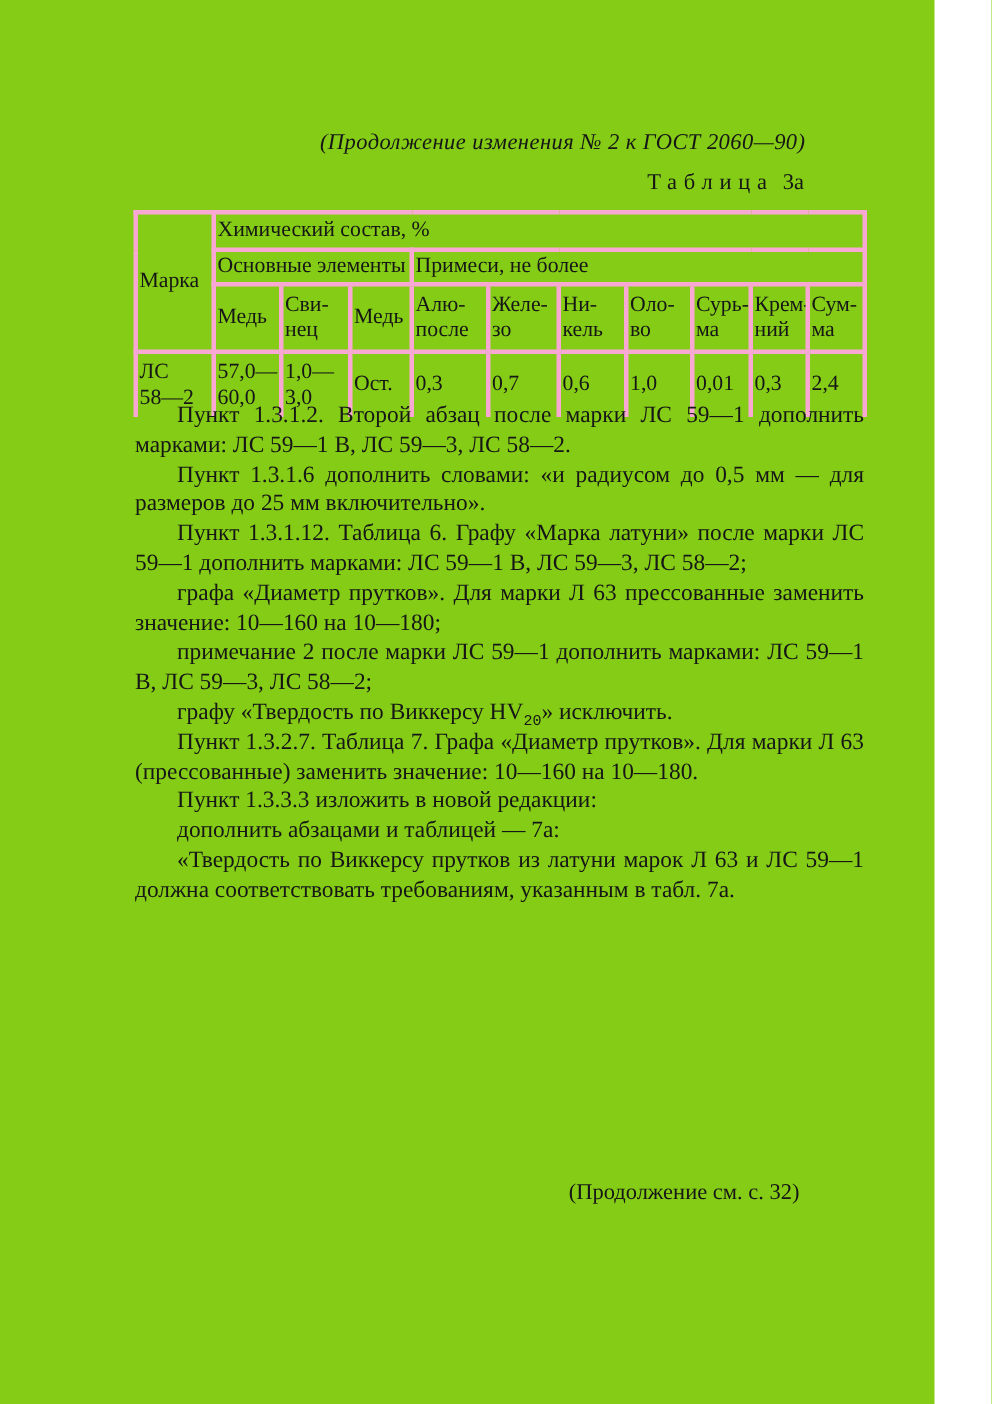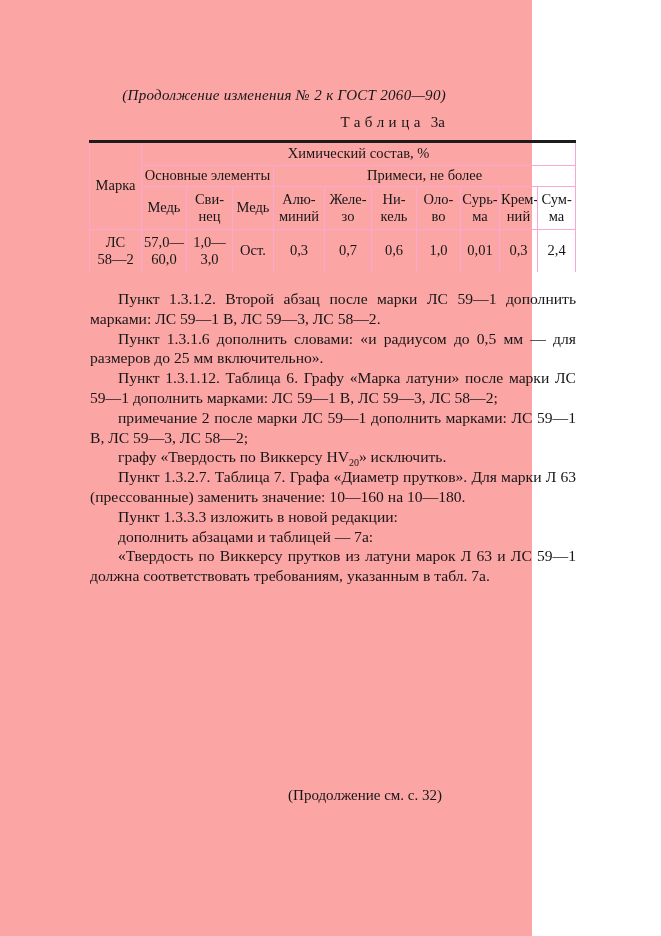--- a/index.html
+++ b/index.html
@@ -5,22 +5,22 @@
   html,body { margin:0; padding:0; }
   body {
     width:661px; height:936px;
     background:#ffffff;
     font-family:"Liberation Serif", serif;
     color:#161616;
     overflow:hidden;
   }
   .page {
     position:relative;
-    width:532px; height:936px;
-    background:#fca5a5;
+    width:623px; height:936px;
+    background:#84cc16;
   }
   .header-note {
     position:absolute;
     top:87px; right:86px;
     font-style:italic;
     font-size:15px;
     letter-spacing:0.3px;
     white-space:nowrap;
   }
   .table-caption {
@@ -37,51 +37,51 @@
     position:absolute;
     top:140px; left:89px;
     width:486px;
     border-collapse:collapse;
     table-layout:fixed;
     border-top:3px solid #1c1c1c;
     border-left:1px solid #1c1c1c;
     border-right:1px solid #1c1c1c;
   }
   table.gost th, table.gost td {
-    border:1px solid #f9a8d4;
+    border:3px solid #f9a8d4;
     padding:1px 1px;
-    text-align:center;
+    text-align:left;
     vertical-align:middle;
     font-weight:normal;
     font-size:14.5px;
     line-height:1.2;
     white-space:pre-line;
     overflow:hidden;
   }
   table.gost tr.r1 th { height:20px; }
   table.gost tr.r2 th { height:18px; }
   table.gost tr.r3 th { height:40px; }
   table.gost tr.data td { height:40px; border-bottom:none; }
 
   .body-text {
     position:absolute;
     top:267px; left:90px;
     width:486px;
     font-size:15.6px;
     line-height:19.8px;
     text-align:justify;
-    margin-top:22px;
   }
   .body-text p {
     margin:0;
     text-indent:28px;
   }
   .body-text sub {
     font-size:10px;
     line-height:0;
+    font-family:Liberation Mono, monospace;
   }
   .footer-note {
     position:absolute;
     top:787px; right:90px;
     font-size:15px;
     white-space:nowrap;
   }
 </style>
 </head>
 <body>
@@ -116,21 +116,21 @@
     <tr class="r2">
       <th colspan="3">Основные элементы</th>
       <th colspan="7">Примеси, не более</th>
     </tr>
     <tr class="r3">
       <th>Медь</th>
       <th>Сви-
 нец</th>
       <th>Медь</th>
       <th>Алю-
-миний</th>
+после</th>
       <th>Желе-
 зо</th>
       <th>Ни-
 кель</th>
       <th>Оло-
 во</th>
       <th>Сурь-
 ма</th>
       <th>Крем-
 ний</th>
@@ -153,20 +153,21 @@
       <td>0,3</td>
       <td>2,4</td>
     </tr>
   </tbody>
     </table>
 
   <div class="body-text">
     <p>Пункт 1.3.1.2. Второй абзац после марки ЛС 59—1 дополнить марками: ЛС 59—1 В, ЛС 59—3, ЛС 58—2.</p>
     <p>Пункт 1.3.1.6 дополнить словами: «и радиусом до 0,5 мм — для размеров до 25 мм включительно».</p>
     <p>Пункт 1.3.1.12. Таблица 6. Графу «Марка латуни» после  марки ЛС 59—1 дополнить марками: ЛС 59—1 В, ЛС 59—3, ЛС 58—2;</p>
+    <p>графа «Диаметр прутков». Для марки Л 63 прессованные заменить значение: 10—160 на 10—180;</p>
     <p>примечание 2 после марки ЛС 59—1 дополнить марками: ЛС 59—1 В, ЛС 59—3, ЛС 58—2;</p>
     <p><span>графу «Твердость по Виккерсу HV</span><sub>20</sub><span>» исключить.</span></p>
     <p>Пункт 1.3.2.7. Таблица 7. Графа «Диаметр прутков». Для марки Л 63 (прессованные) заменить значение: 10—160 на 10—180.</p>
     <p>Пункт 1.3.3.3 изложить в новой редакции:</p>
     <p>дополнить абзацами и таблицей — 7а:</p>
     <p>«Твердость по Виккерсу прутков из латуни марок Л 63 и ЛС 59—1 должна соответствовать требованиям, указанным в табл. 7а.</p>
   </div>
 
   <div class="footer-note">(Продолжение см. с. 32)</div>
 

